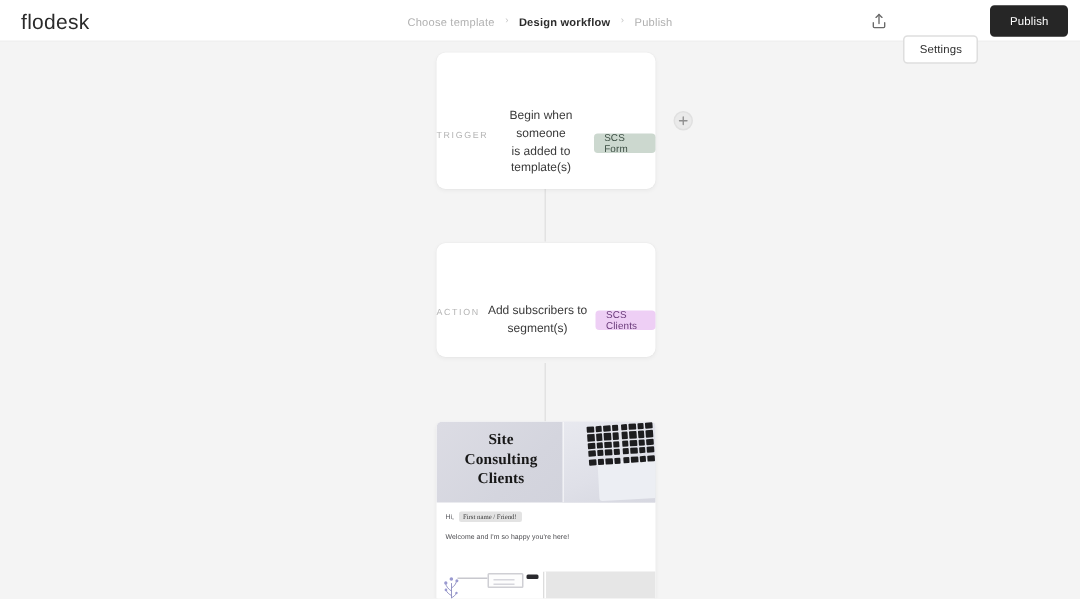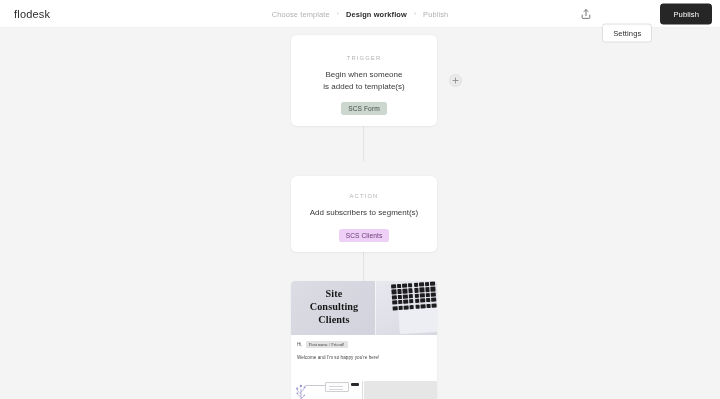--- a/index.html
+++ b/index.html
@@ -18,21 +18,21 @@
   .topbar {
     position: absolute; top: 0; left: 0;
     width: 720px; height: 28px;
     background: #ffffff;
     display: flex; align-items: center;
     border-bottom: 1px solid #f0f0f0;
     z-index: 30;
   }
   .brand {
     position: absolute; left: 14px; top: 50%; transform: translateY(-50%);
-    font-size: 11px; color: #2b2b2b; letter-spacing: .2px; font-weight: 400;
+    font-size: 14px; color: #2b2b2b; letter-spacing: .2px; font-weight: 400;
   }
 
   .breadcrumb {
     position: absolute; left: 0; right: 0; top: 0; height: 28px;
     display: flex; align-items: center; justify-content: center; gap: 7px;
     pointer-events: none;
   }
   .crumb {
     font-size: 7.4px; color: #b0b0b0; letter-spacing: .15px;
     pointer-events: auto; white-space: nowrap;
@@ -79,25 +79,25 @@
     background: #e2e2e2;
   }
   .conn-a { top: 97px; height: 36px; }
   .conn-b { top: 214px; height: 39px; }
 
   
   .card {
     position: absolute; left: 291px; width: 146px;
     background: #ffffff; border-radius: 6px;
     box-shadow: 0 1px 3px rgba(0,0,0,.045), 0 0 0 .5px rgba(0,0,0,.02);
-    display: flex; flex-direction: column; align-items: center;
+    display: flex; flex-direction: row; align-items: center;
     cursor: pointer;
   }
   .card-trigger { top: 7px; height: 91px; padding-top: 20px; }
-  .card-action  { top: 148px; height: 76px; padding-top: 17px; }
+  .card-action  { top: 134px; height: 76px; padding-top: 17px; }
 
   .card-kicker {
     font-size: 5.9px; color: #b3b3b3; letter-spacing: 1.1px;
     text-transform: uppercase; text-align: center;
   }
   .card-title {
     margin-top: 8px; font-size: 8px; color: #3a3a3a;
     text-align: center; line-height: 1.45;
   }
   .tag {

